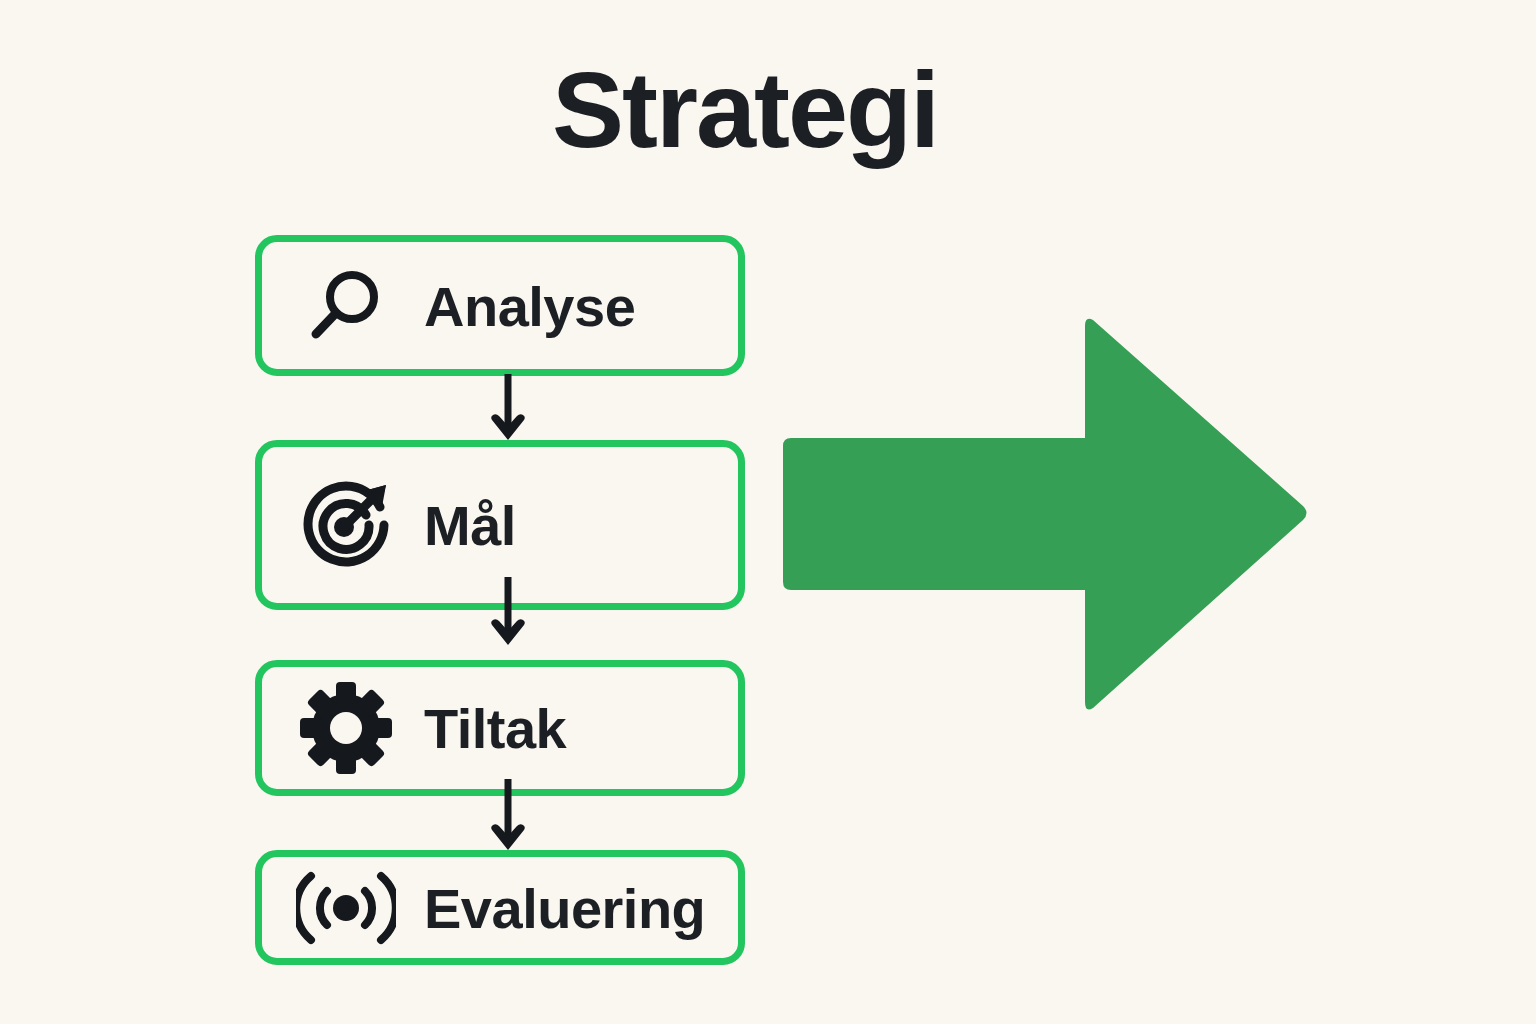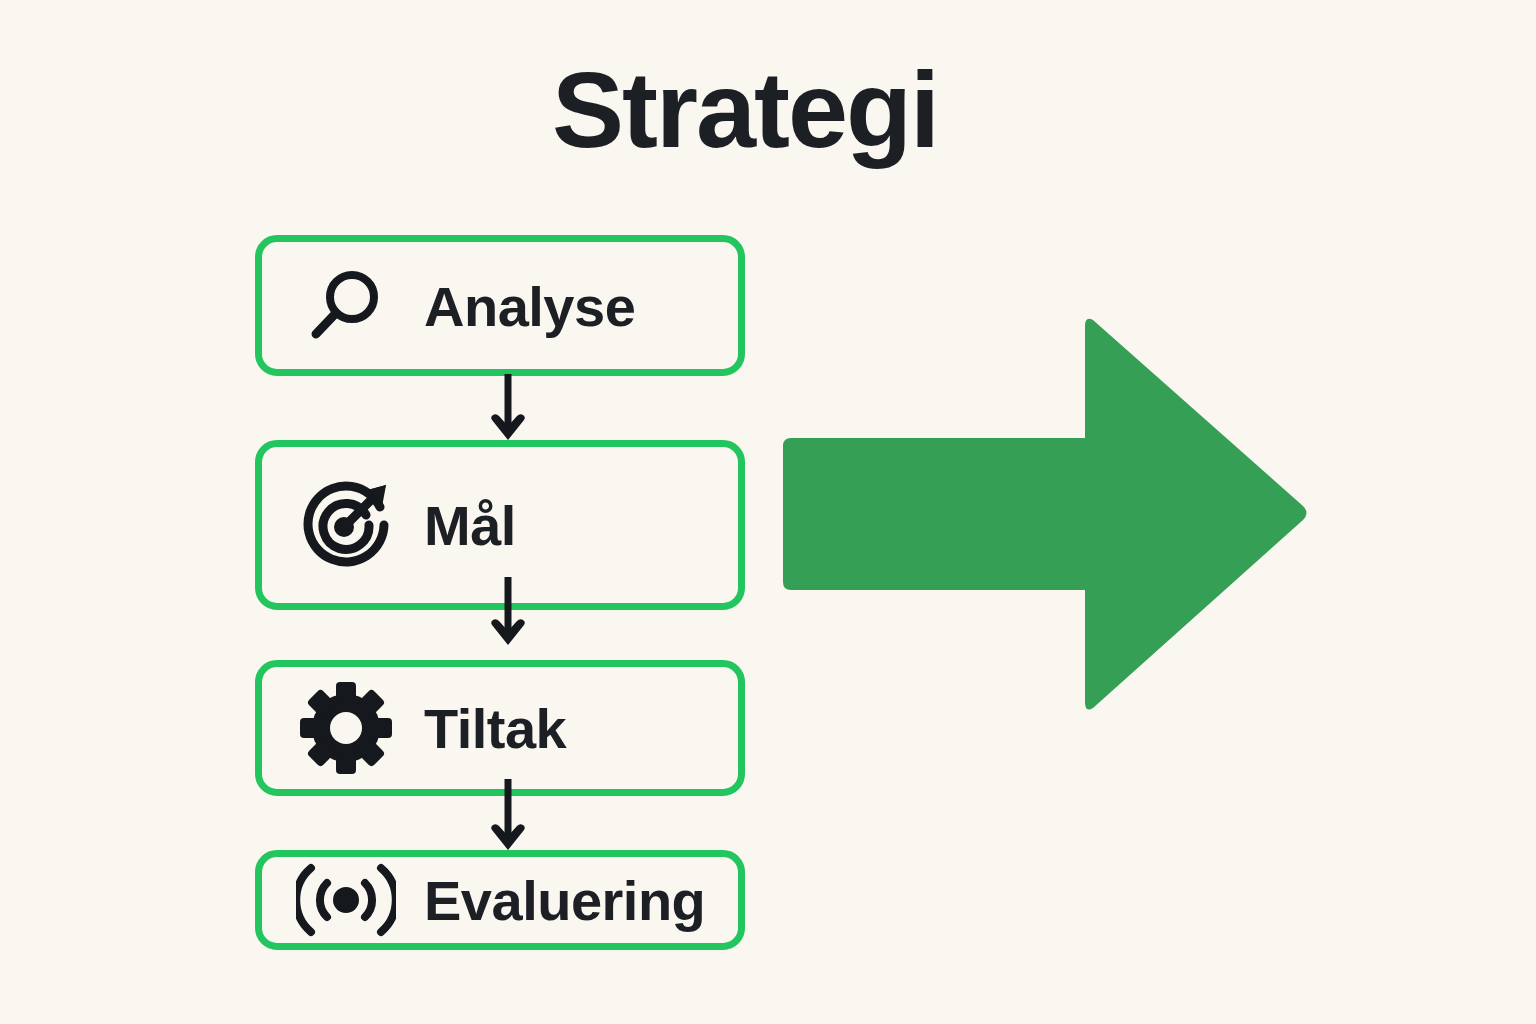--- a/index.html
+++ b/index.html
@@ -68,21 +68,21 @@
     font-size: 56px;
     font-weight: 700;
     letter-spacing: -0.5px;
     color: #1c1f23;
     white-space: nowrap;
   }
 
   #box-analyse    { top: 235px; height: 141px; }
   #box-mal        { top: 440px; height: 170px; }
   #box-tiltak     { top: 645px; height: 136px; margin-top: 15px; }
-  #box-evaluering { top: 850px; height: 100px; }
+  #box-evaluering { top: 850px; height: 115px; }
 
   
   .connector {
     position: absolute;
     left: 486px;
     width: 44px;
   }
   .connector svg { display: block; }
   #connector-1 { top: 374px; height: 68px; }
   #connector-2 { top: 577px; height: 70px; }

